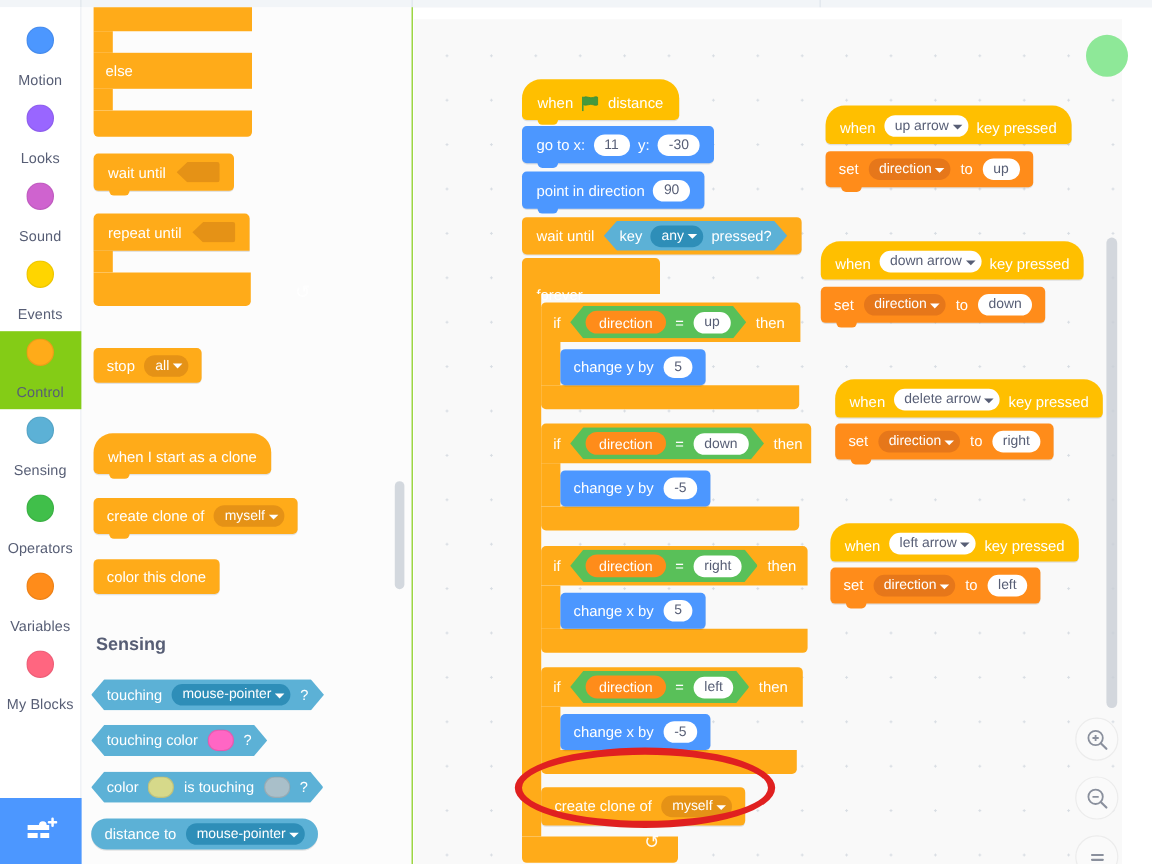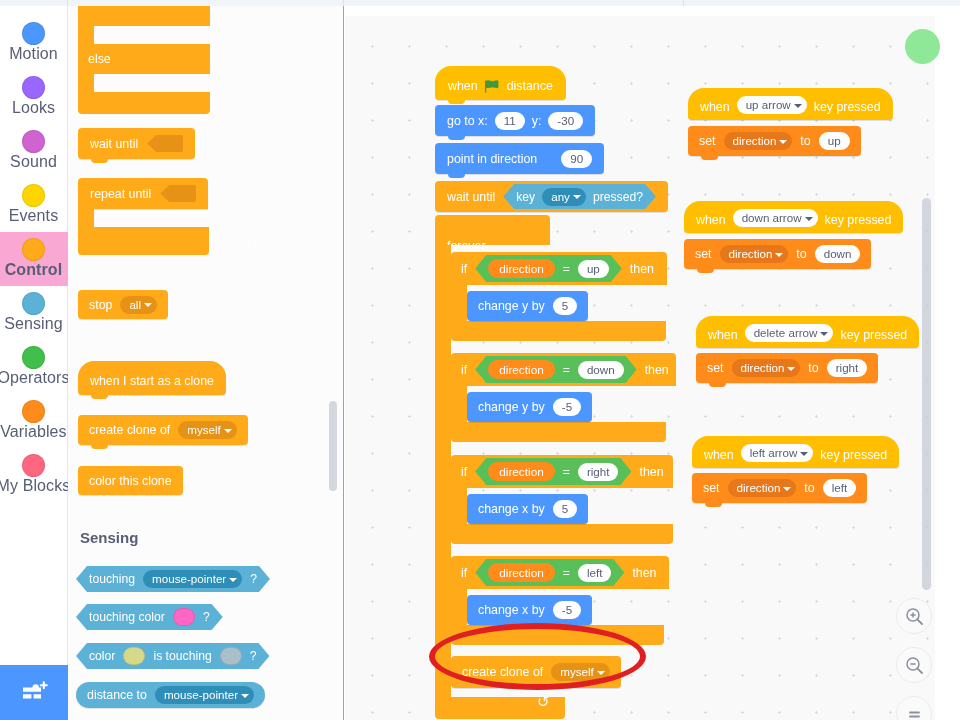--- a/index.html
+++ b/index.html
@@ -15,23 +15,23 @@
   #topbar .seg { position:absolute; top:0; height:6px; background:#f2f5f8; border-right:1px solid #dde3ea; }
 
   
   #catbar {
     position:absolute; left:0; top:6px; width:68px; height:714px;
     background:#ffffff; border-right:1px solid #e6eaf0;
     display:flex; flex-direction:column; align-items:center; padding-top:10px;
   }
   .cat { width:68px; padding:6px 0 7px; display:flex; flex-direction:column;
          align-items:center; cursor:pointer; }
-  .cat.sel { background:#f9a8d4;font-weight:bold; }
+  .cat.sel { background:#84cc16; }
   .cat .dot { width:23px; height:23px; border-radius:50%; border:1px solid rgba(0,0,0,.07); }
-  .cat .lbl { margin-top:0; font-size:16px; color:#575e75; letter-spacing:.1px; white-space:nowrap; }
+  .cat .lbl { margin-top:15px; font-size:12px; color:#575e75; letter-spacing:.1px; white-space:nowrap; }
 
   
   #palette {
     position:absolute; left:68px; top:6px; width:276px; height:714px;
     background:#fcfcfc; border-right:1px solid #84cc16; overflow:hidden;
   }
   #palette .hdr { font-size:15px; font-weight:bold; color:#575e75; margin:14px 0 6px 12px; }
   #pal-scroll { position:absolute; right:6px; top:395px; width:8px; height:90px;
                 background:#c6ccd4; border-radius:4px; opacity:.75; }
 
@@ -257,21 +257,21 @@
   </div>
 
   <div class="blk motion" style="left:90px;top:89px;height:31px;padding:0 12px;gap:7px;">
     <span>go to x:</span>
     <span class="oval">11</span>
     <span>y:</span>
     <span class="oval">-30</span>
     <span class="nub" style="background:#4c97ff;"></span>
   </div>
 
-  <div class="blk motion" style="left:90px;top:127px;height:31px;padding:0 12px;gap:24px;">
+  <div class="blk motion" style="left:90px;top:127px;height:31px;padding:0 12px;gap:7px;">
     <span>point in direction</span>
     <span class="oval">90</span>
     <span class="nub" style="background:#4c97ff;"></span>
   </div>
 
   <div class="blk ctrl" style="left:90px;top:165px;height:31px;padding:0 12px;gap:8px;">
     <span>wait until</span>
     <span class="hexblk sens" style="height:25px;gap:7px;">
       <span>key</span>
       <span class="dd sens-d ondark">any</span>

